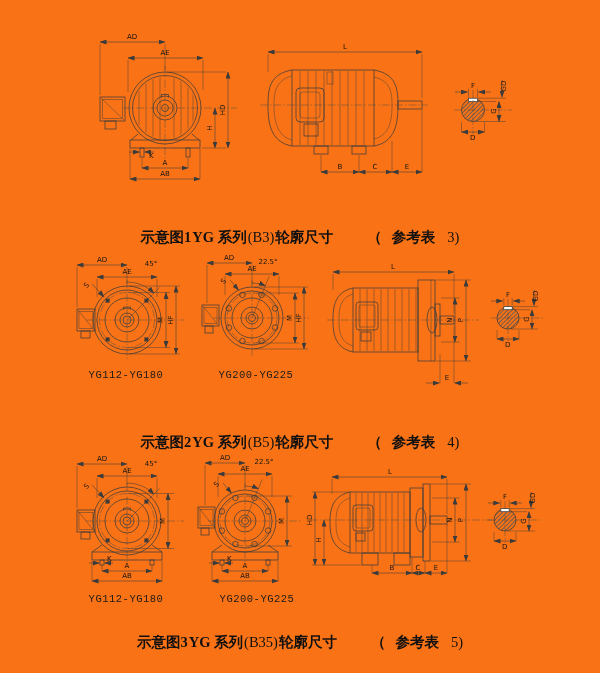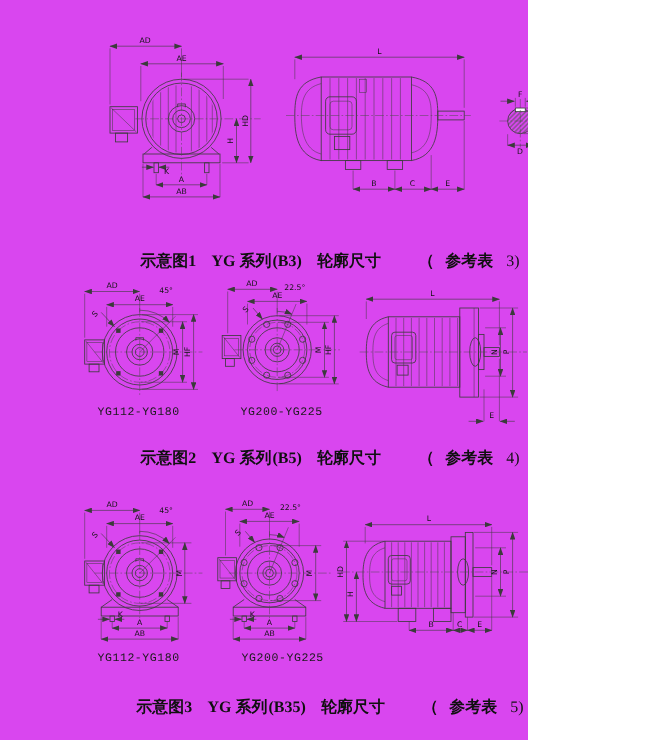--- a/index.html
+++ b/index.html
@@ -1,29 +1,29 @@
 <!DOCTYPE html>
 <html><head>
 <meta charset="utf-8">
 <style>
   html,body{margin:0;padding:0;background:#ffffff;}
-  .canvas{position:relative;width:480px;height:673px;background:#d946ef;overflow:hidden;
+  .canvas{position:relative;width:600px;height:673px;background:#f97316;overflow:hidden;
           font-family:"DejaVu Sans",sans-serif;}
   svg{position:absolute;overflow:visible;}
   svg .s{stroke:#3b3b3b;stroke-width:.75;fill:none;}
   svg .thin{stroke-width:.45;}
   svg .dim{stroke:#3b3b3b;stroke-width:.55;fill:none;}
   svg .cl{stroke:#4a4a4a;stroke-width:.45;fill:none;stroke-dasharray:8 2 1.5 2;}
   svg text{fill:#141414;font-size:7px;font-family:"DejaVu Sans",sans-serif;}
   .caption{position:absolute;left:0;width:600px;display:flex;justify-content:center;
            align-items:baseline;font-family:"Liberation Serif",serif;font-weight:700;
            font-size:14.5px;color:#101010;white-space:nowrap;}
-  .caption .seg{margin-left:14px;}
+  .caption .seg{margin-left:1px;}
   .caption .seg:first-child{margin-left:0;margin-top:20px;}
-  .caption .mount{margin-left:1px;font-weight:700;text-align:center;}
+  .caption .mount{margin-left:1px;font-weight:400;text-align:center;}
   .caption .paren{margin-left:34px;}
   .caption .ref{margin-left:10px;margin-top:23px;}
   .caption .num{margin-left:12px;font-weight:400;}
   .model{position:absolute;font-family:Liberation Mono, monospace;font-size:10.5px;
          color:#1a1a1a;text-align:center;letter-spacing:.5px;}
 </style>
 </head>
 <body>
 
 <div class="canvas">
@@ -403,21 +403,21 @@
     <line class="s thin" x1="9" y1="49" x2="9" y2="58"></line>
         <line class="s thin" x1="31" y1="49" x2="31" y2="58"></line>
     <line class="dim" x1="9" y1="58" x2="31" y2="58" marker-start="url(#a7)" marker-end="url(#a7)"></line>
     <text x="17" y="66">D</text>
   </g>
 </svg>
 
 <div class="model" style="left:62px;top:369px;width:128px">YG112-YG180</div>
 <div class="model" style="left:197px;top:369px;width:118px">YG200-YG225</div>
 
-<div class="caption" style="top:384px">
+<div class="caption" style="top:410px">
   <span class="seg">示意图2</span>
   <span class="seg">YG 系列</span>
   <span class="mount">(B5)</span>
   <span class="seg">轮廓尺寸</span>
   <span class="paren">（</span>
   <span class="ref">参考表</span>
   <span class="num">4)</span>
 </div>
 
 <svg style="left:62px;top:453px" width="128" height="137" viewBox="0 0 128 137">

